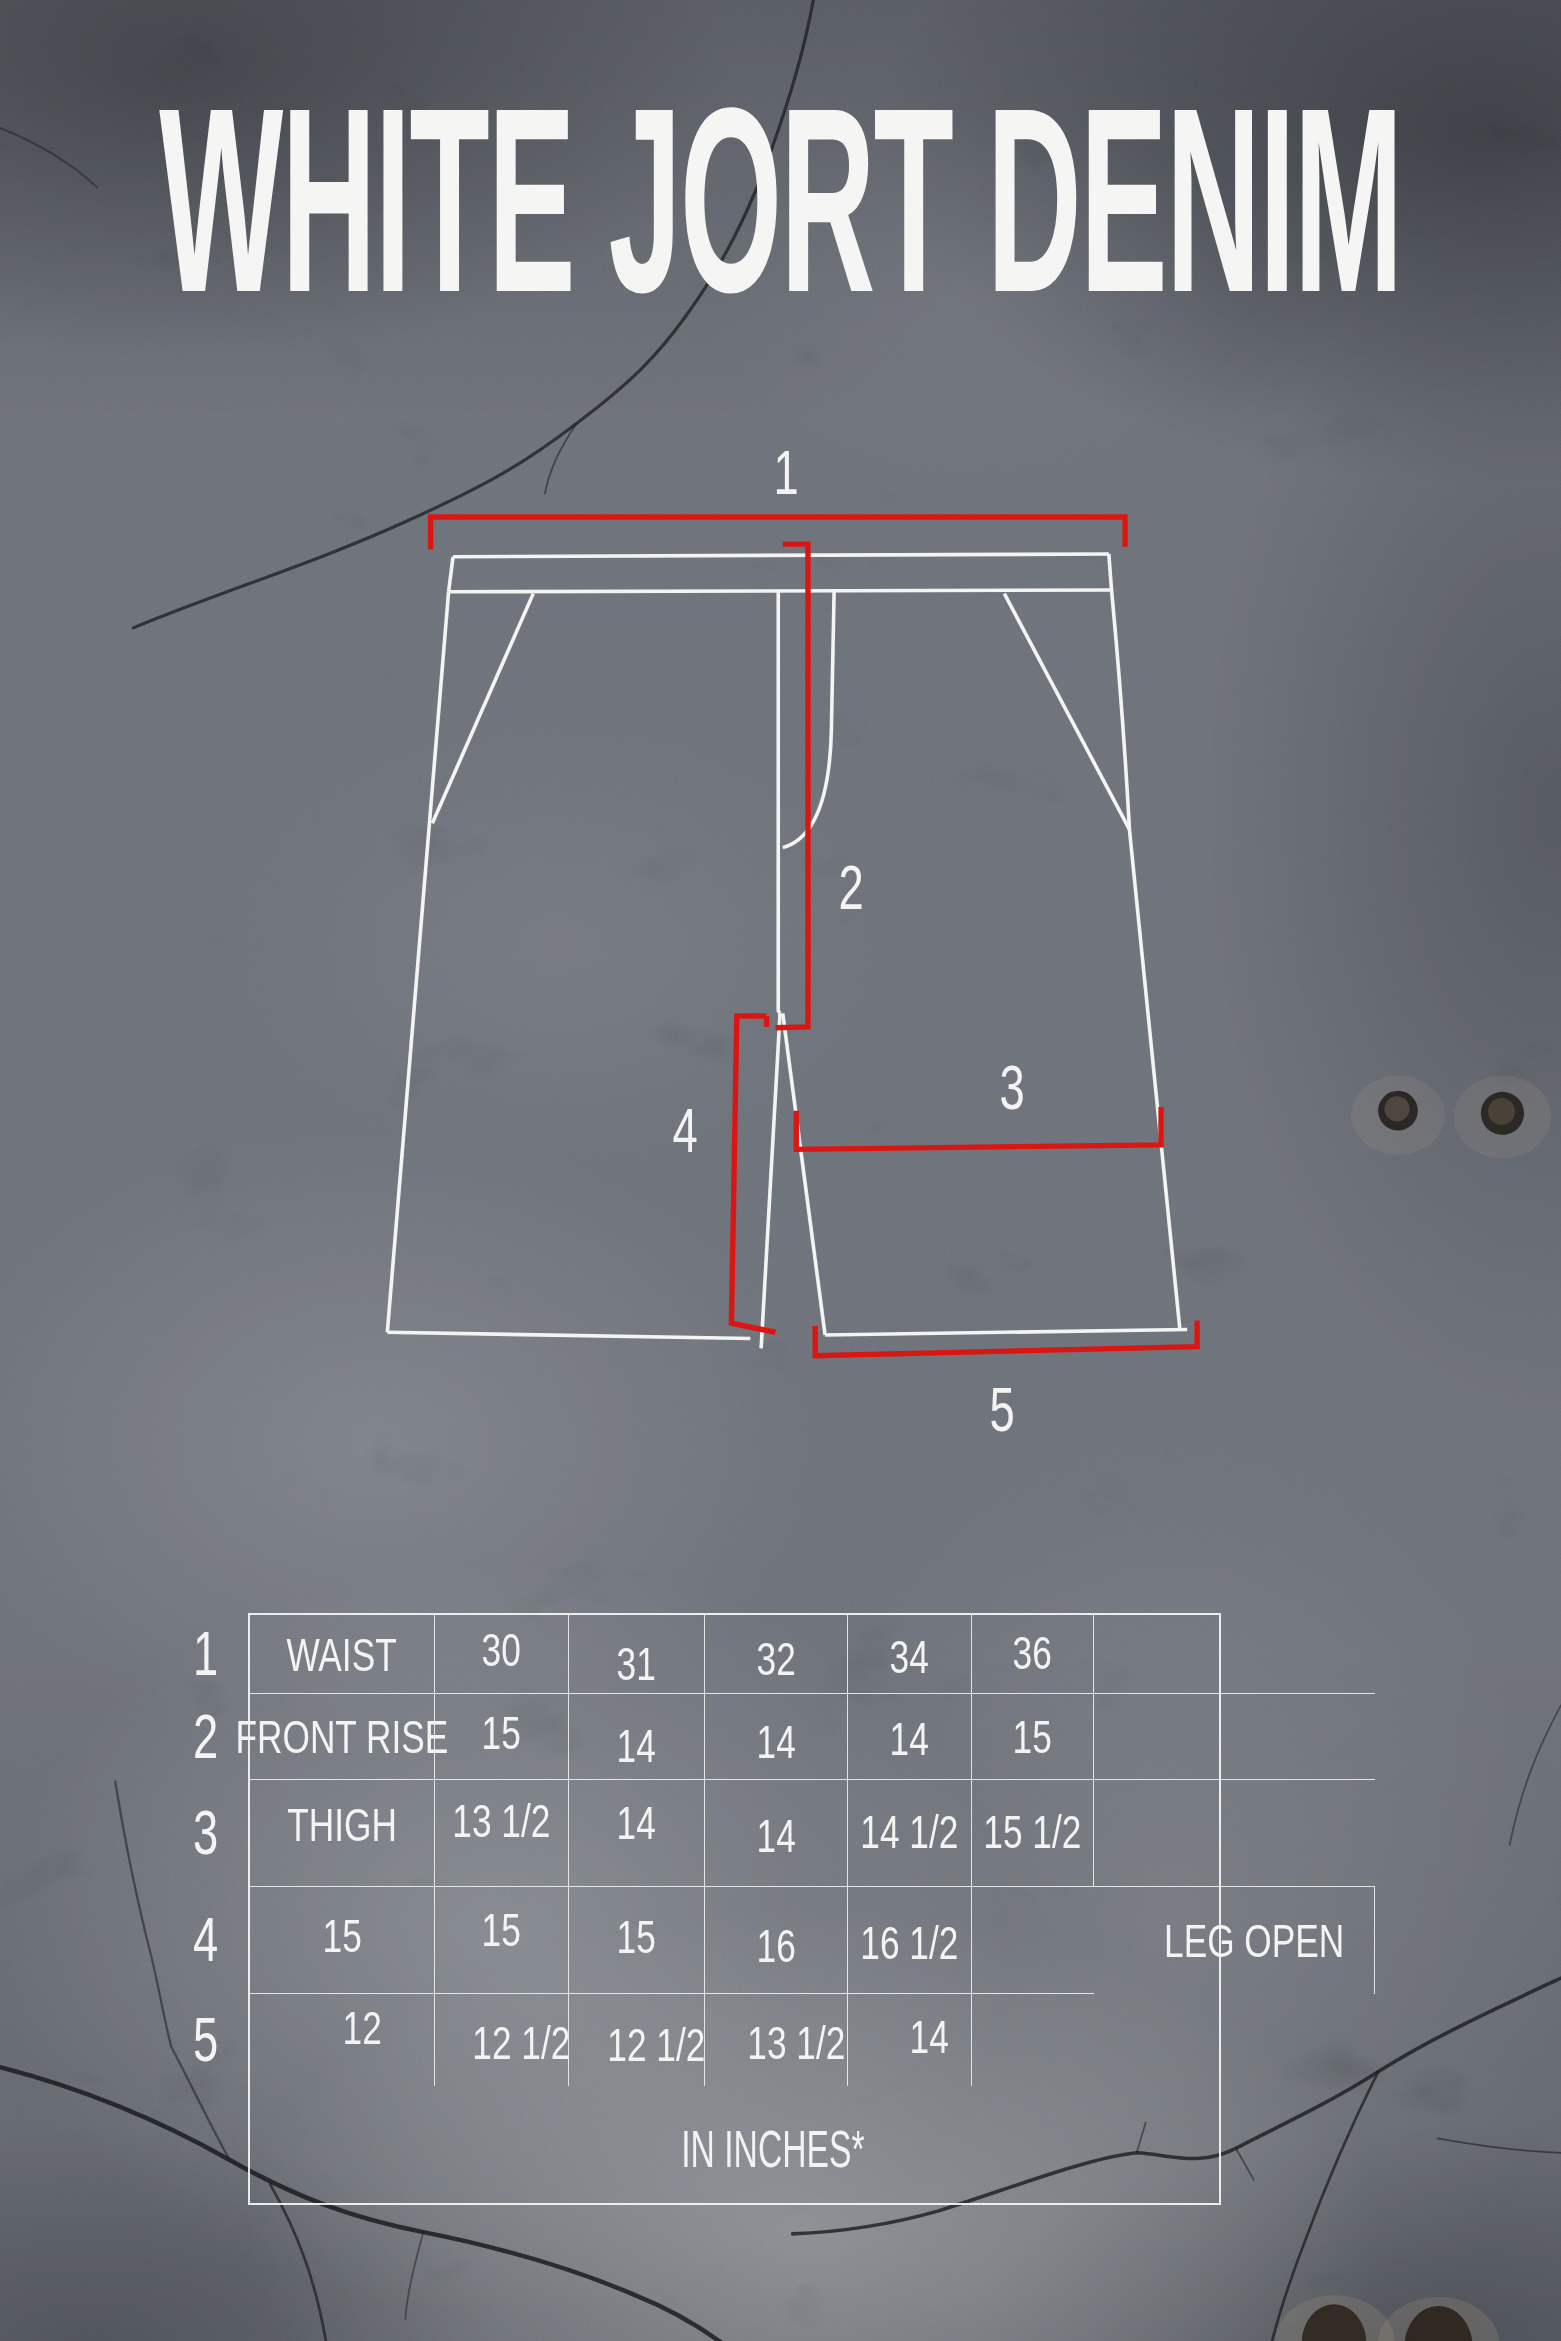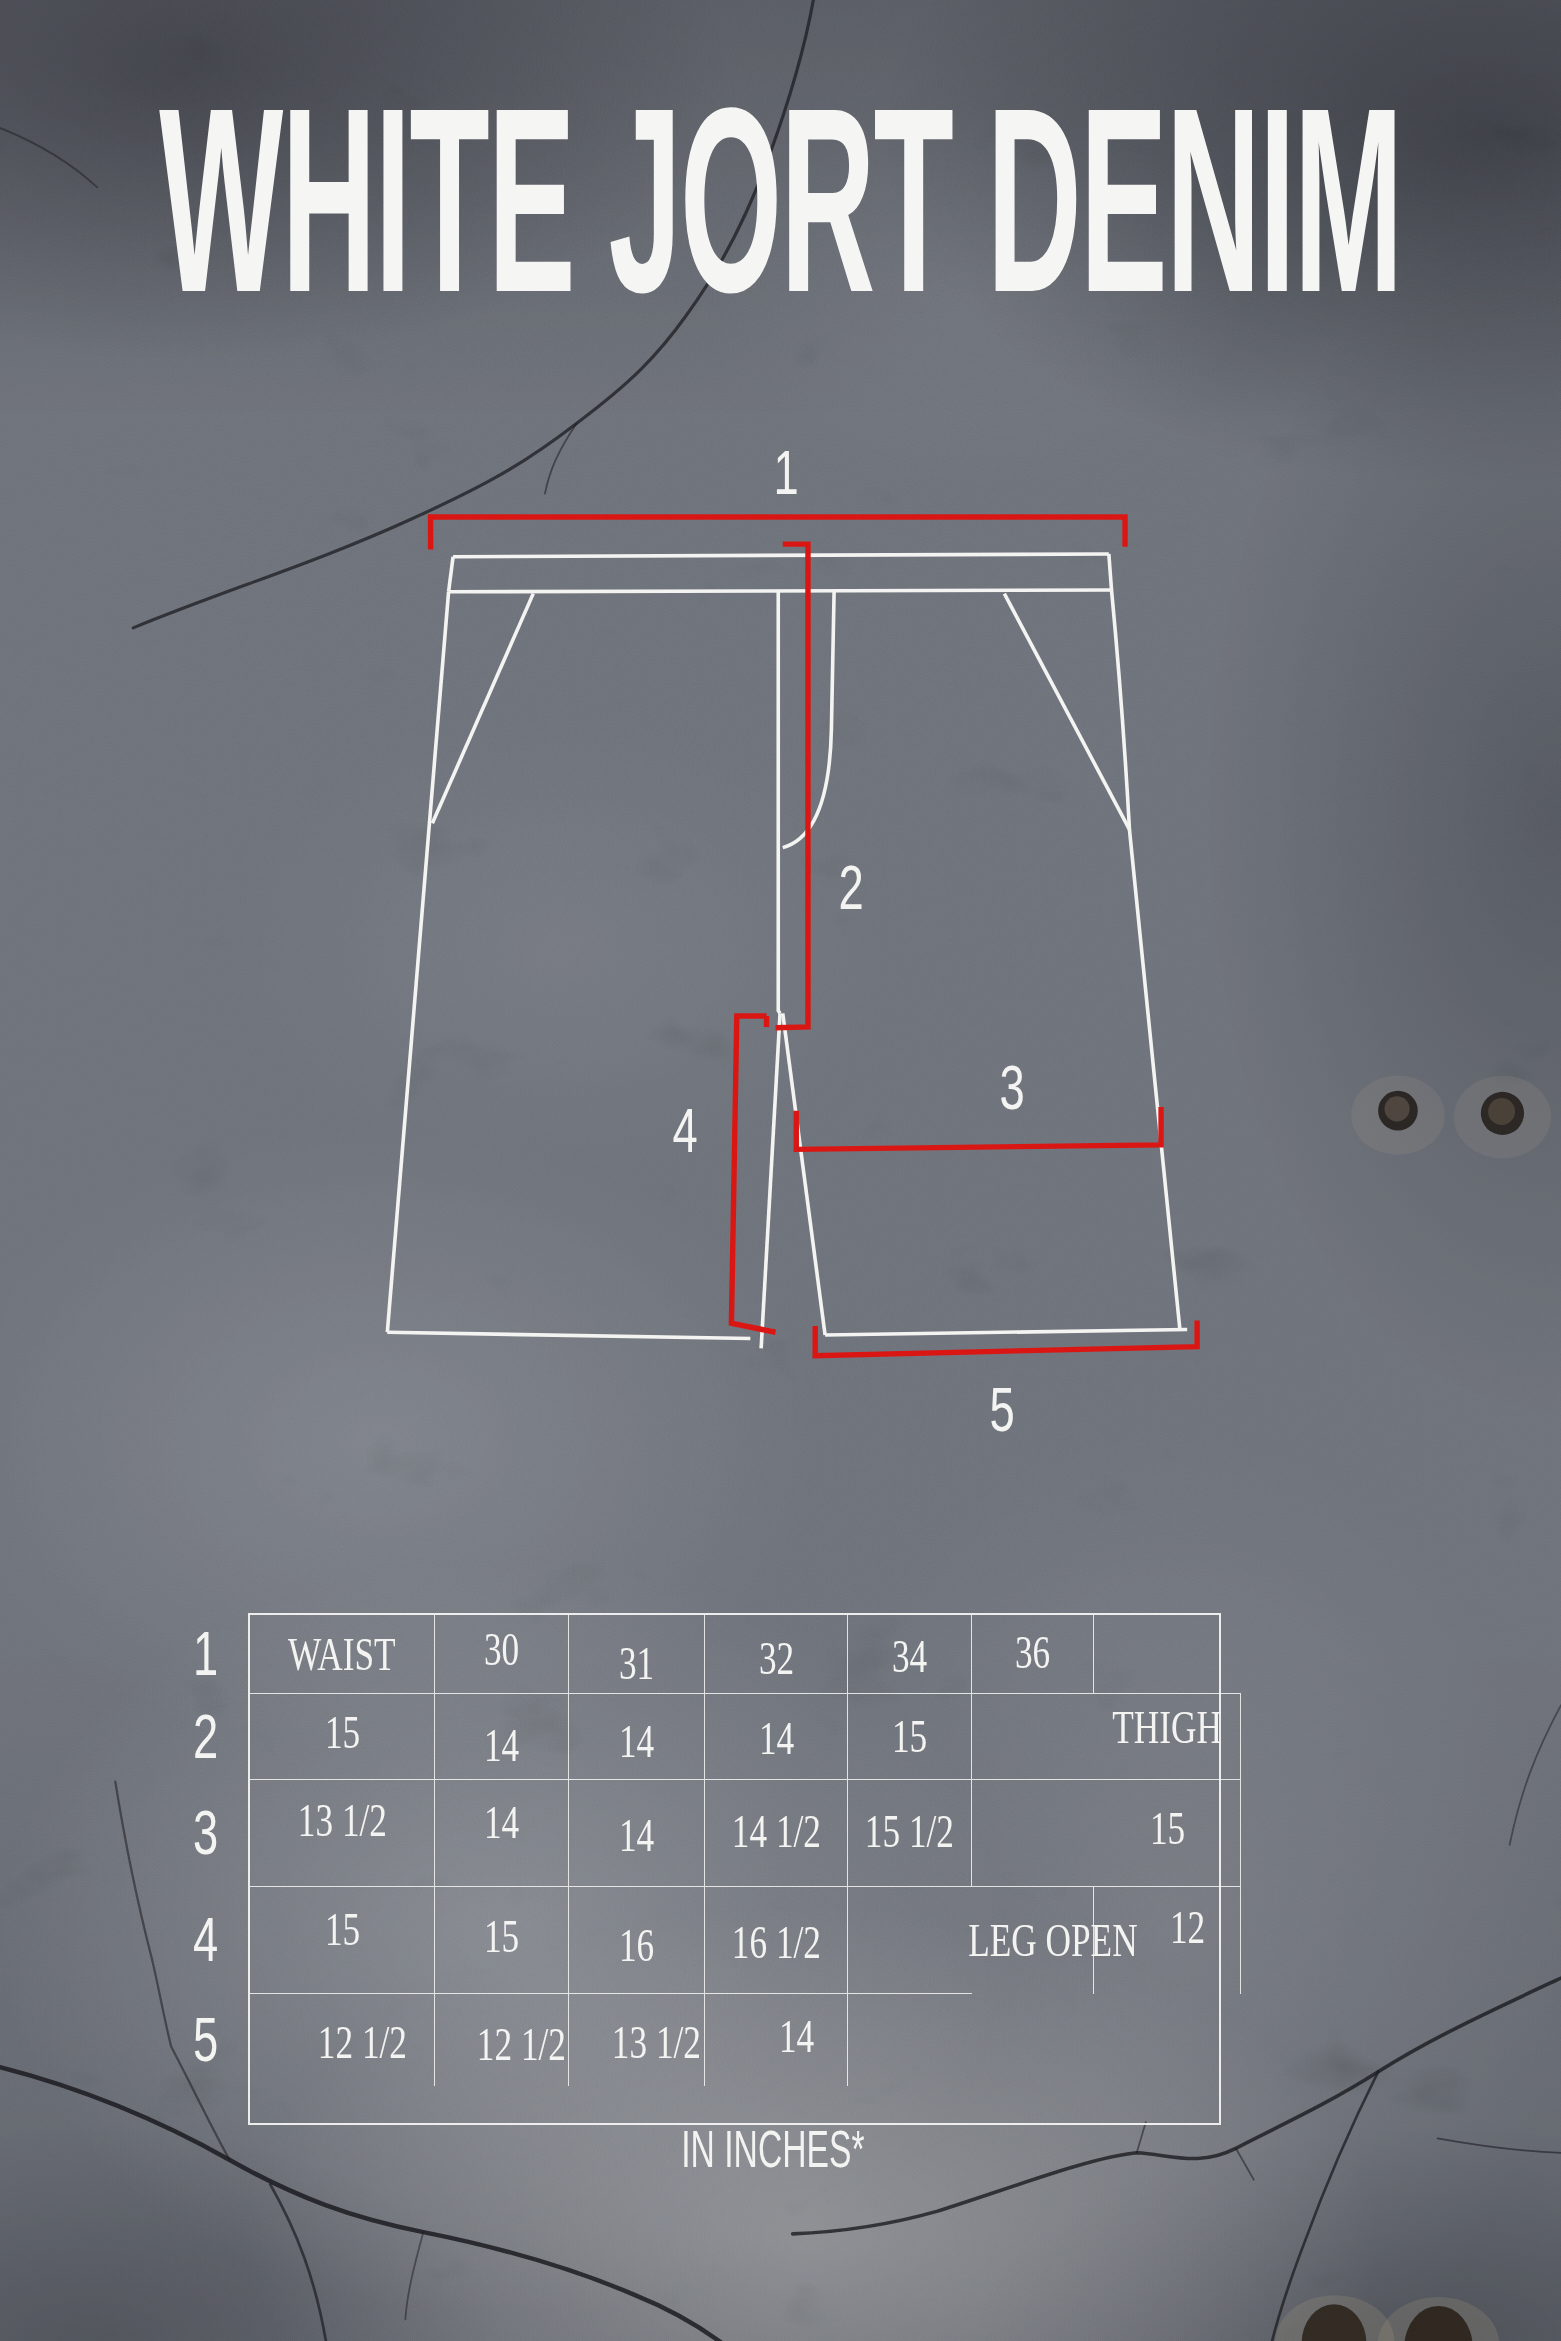--- a/index.html
+++ b/index.html
@@ -41,27 +41,26 @@
     position:absolute;transform:translate(-50%,-54%);
     font-size:63px;color:#f3f3f1;line-height:1;
   }
   .marker span{display:inline-block;transform:scaleX(.72);transform-origin:50% 50%;}
   .rownum{
     position:absolute;left:168px;width:76px;text-align:center;
     transform:translateY(-50%);font-size:63px;color:#f3f3f1;line-height:1;
   }
   .rownum span{display:inline-block;transform:scaleX(.72);transform-origin:50% 50%;}
   .size-table{
-    position:absolute;left:248px;top:1613px;width:973px;height:512px;
+    position:absolute;left:248px;top:1613px;width:973px;height:592px;
     display:grid;
     grid-template-columns:185px 134px 136px 143px 124px 122px 1fr;
     grid-template-rows:79px 86px 107px 107px 92px;
     border:2.7px solid rgba(246,246,245,.92);
     box-sizing:border-box;
-    font-family:Liberation Serif, serif;
   }
   .td{
     border-right:1.8px solid rgba(246,246,245,.85);
     border-bottom:1.8px solid rgba(246,246,245,.85);
     display:flex;align-items:center;justify-content:center;
     color:#f3f3f1;font-size:47px;line-height:1;overflow:visible;
   }
   .td.lastcol{border-right:none;}
   .td.lastrow{border-bottom:none;padding-left:40px;}
   .td .txt{display:inline-block;transform:translateY(var(--dy,0px)) scaleX(.75);transform-origin:50% 50%;white-space:nowrap;}
@@ -181,20 +180,23 @@
         <span class="txt" style="--dy:1.8px">34</span>
       </div>
     <div class="td">
         <span class="txt" style="--dy:-1.8px">36</span>
       </div>
     <div class="td lastcol">
         <span class="txt"></span>
       </div>
 
     <div class="td">
+        <span class="txt">FRONT RISE</span>
+      </div>
+    <div class="td">
         <span class="txt" style="--dy:-3.6px">15</span>
       </div>
     <div class="td">
         <span class="txt" style="--dy:9px">14</span>
       </div>
     <div class="td">
         <span class="txt" style="--dy:5.4px">14</span>
       </div>
     <div class="td">
         <span class="txt" style="--dy:1.8px">14</span>

